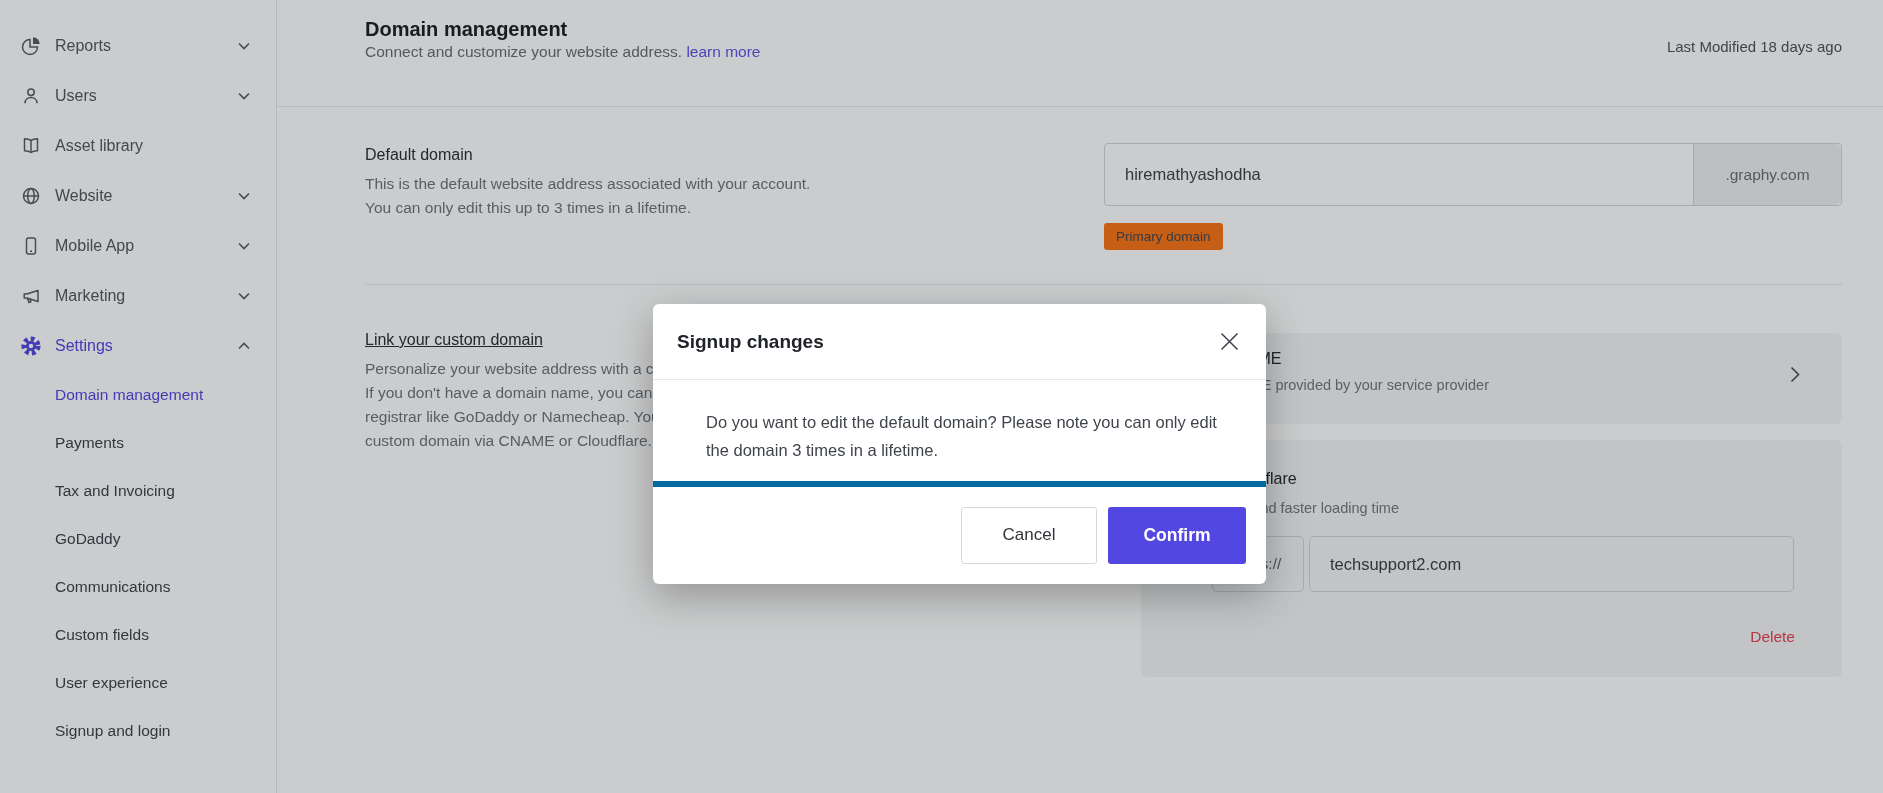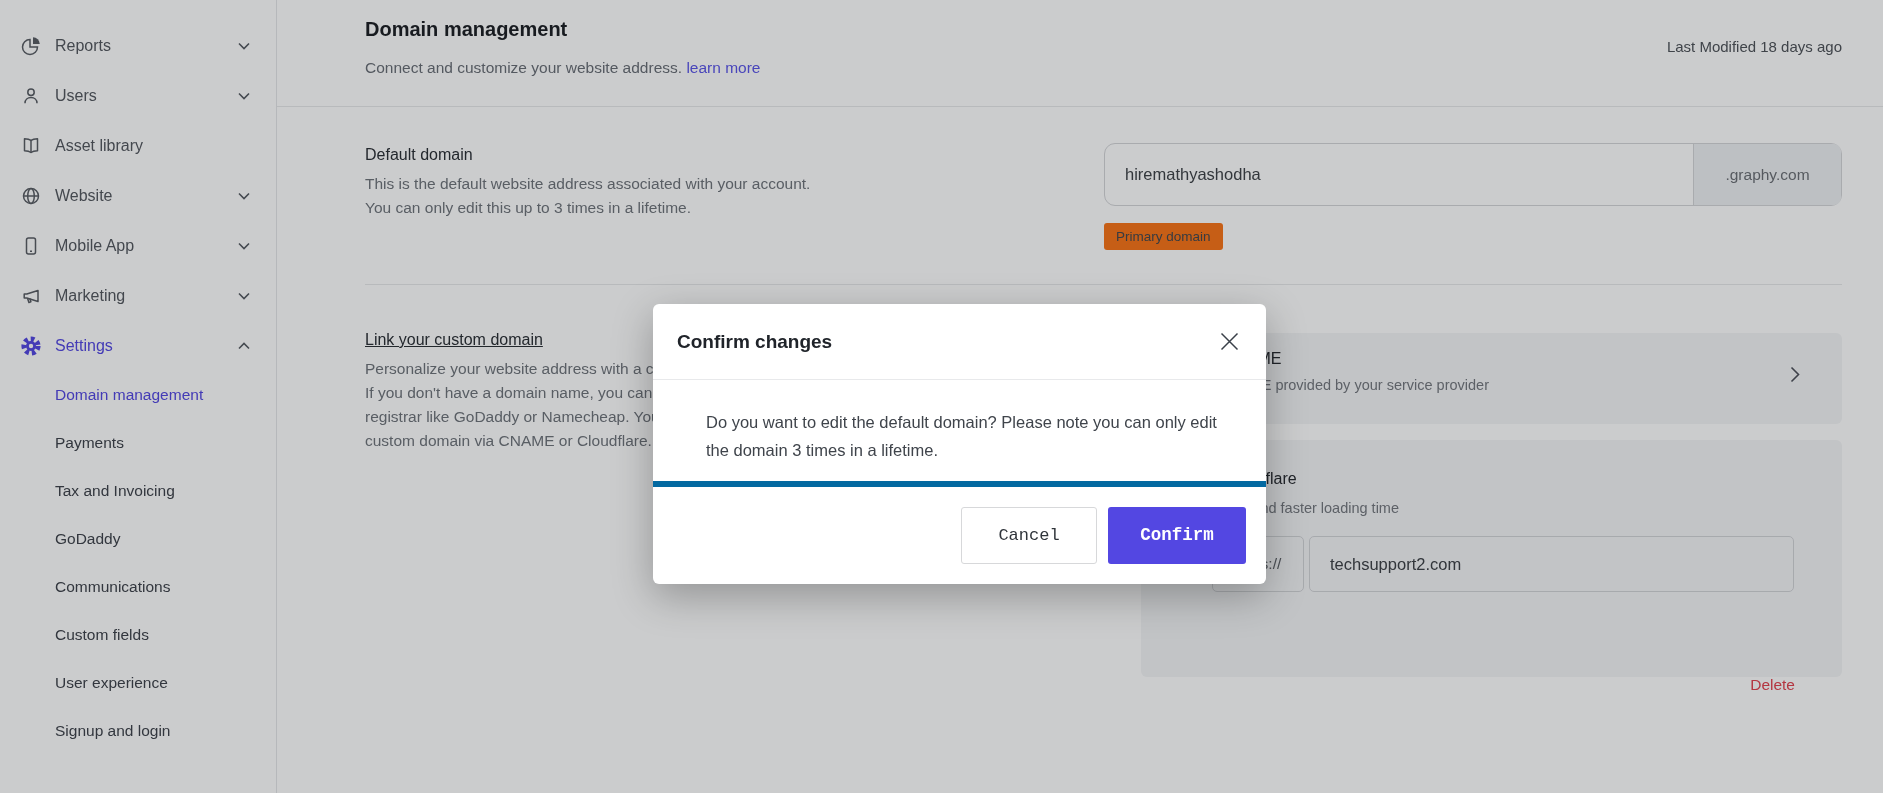--- a/index.html
+++ b/index.html
@@ -22,34 +22,34 @@
   .nav-item.active { color:#5347e2; }
   .chev { display:flex; color:#555a61; }
   .sub-item {
     height:48px; display:flex; align-items:center; padding-left:55px;
     font-size:15.5px; color:#3e424a; cursor:pointer;
   }
   .sub-item.active { color:#5347e2; }
   
   .main { position:absolute; left:277px; top:0; right:0; height:793px; background:#fff; z-index:1; }
   .page-title { position:absolute; left:88px; top:18px; font-size:20px; font-weight:700; color:#1b1e23; }
-  .page-sub { position:absolute; left:88px; top:59px; font-size:15.5px; color:#686d75; }
+  .page-sub { position:absolute; left:88px; top:43px; font-size:15.5px; color:#686d75; }
   .page-sub .link { color:#5a54e8; cursor:pointer; }
   .last-mod { position:absolute; right:41px; top:38px; font-size:15px; color:#4e5258; }
   .hdiv1 { position:absolute; left:0; right:0; top:106px; height:1px; background:#e7e8ea; }
   .hdiv2 { position:absolute; left:88px; right:41px; top:284px; height:1px; background:#e7e8ea; }
   .sec-h { position:absolute; left:88px; font-size:16px; font-weight:500; color:#2a2e34; }
   .sec1-h { top:146px; }
   .sec2-h { top:331px;text-decoration:underline; }
   .sec-desc { position:absolute; left:88px; font-size:15.5px; color:#6e737a; line-height:24px; white-space:nowrap; }
   .sec1-desc { top:172px; }
   .sec2-desc { top:357px; }
   .dom-group {
     position:absolute; left:827px; top:143px; width:738px; height:63px;
-    border:1px solid #d4d5d8; border-radius:11px; display:flex; background:#fff;
+    border:1px solid #d4d5d8; border-radius:4px; display:flex; background:#fff;
   }
   .dom-input {
     flex:1; border:none; outline:none; background:transparent;
     padding-left:20px; font-size:16.5px; color:#3e4247; font-family:inherit;
   }
   .dom-suffix {
     width:148px; background:#eef0f2; border-left:1px solid #d4d5d8;
     display:flex; align-items:center; justify-content:center;
     font-size:15.5px; color:#6a6e74; border-radius:0 7px 7px 0;
   }
@@ -72,40 +72,40 @@
     position:absolute; left:71px; top:96px; width:92px; height:56px;
     border:1px solid #d2d4d7; border-radius:5px;
     display:flex; align-items:center; justify-content:center;
     color:#5d6166; font-size:15.5px;
   }
   .url-input {
     position:absolute; left:168px; top:96px; width:485px; height:56px;
     border:1px solid #d2d4d7; border-radius:5px; background:transparent;
     padding-left:20px; font-size:16.5px; color:#3c4045; outline:none; font-family:inherit;
   }
-  .delete-link { position:absolute; right:47px; top:188px; font-size:15.5px; color:#e2404d; cursor:pointer;margin-top:48px; }
+  .delete-link { position:absolute; right:47px; top:188px; font-size:15.5px; color:#e2404d; cursor:pointer; }
   
   .overlay { position:absolute; inset:0; background:rgba(15,17,21,0.215); z-index:10; }
   .modal {
     position:absolute; left:653px; top:304px; width:613px; height:280px;
     background:#fff; border-radius:6px; z-index:20;
     box-shadow:0 12px 40px rgba(0,0,0,0.28);
   }
   .modal-h {
     height:76px; display:flex; align-items:center; justify-content:space-between;
     padding:0 24px; border-bottom:1px solid #e8e9eb;
   }
   .modal-title { font-size:19px; font-weight:600; color:#20242a; }
   .modal-close { display:flex; color:#3a4049; cursor:pointer; padding:2px; }
   .modal-body {
     height:107px; padding:28px 45px 0 53px; font-size:16.5px; line-height:28px;
     color:#3f444b; border-bottom:6px solid #0369a1;
   }
   .modal-f { height:96px; display:flex; align-items:center; justify-content:flex-end; padding-right:20px; gap:11px; }
-  .btn { height:57px; border-radius:3px; font-family:Liberation Mono, monospace; cursor:pointer; }
+  .btn { height:57px; border-radius:3px; font-family:Liberation Sans, sans-serif; cursor:pointer; }
   .btn-cancel { width:136px; background:#fff; border:1px solid #d7d8da; font-size:17px; font-weight:500; color:#2f343a; }
   .btn-confirm { width:138px; background:#5347e2; border:none; font-size:17.5px; font-weight:700; color:#fff; }
 </style>
 </head>
 <body>
 
 <nav class="sidebar">
 
   <div class="nav-item">
     <span class="nav-ic">
@@ -281,21 +281,21 @@
     <div class="url-prefix">https://</div>
     <input class="url-input" type="text" value="techsupport2.com" style="">
     <div class="delete-link">Delete</div>
   </div>
 </main>
 
 <div class="overlay"></div>
 
 <div class="modal">
   <div class="modal-h">
-    <div class="modal-title">Confirm changes</div>
+    <div class="modal-title">Signup changes</div>
     <span class="modal-close">
       <svg width="21" height="21" viewBox="0 0 21 21" fill="none" stroke="currentColor" stroke-width="1.5">
           <path d="M2.5 2.5l16 16M18.5 2.5l-16 16"></path>
         </svg>
     </span>
   </div>
   <div class="modal-body">Do you want to edit the default domain? Please note you can only edit the domain 3 times in a lifetime.</div>
   <div class="modal-f">
     <button class="btn btn-cancel">Cancel</button>
     <button class="btn btn-confirm">Confirm</button>

